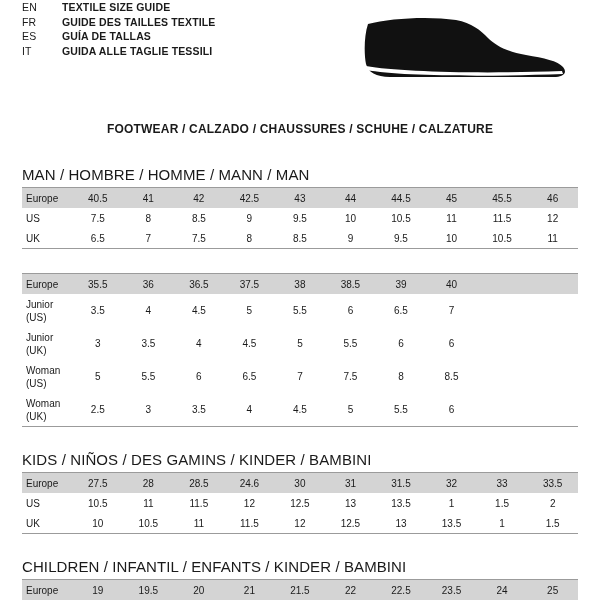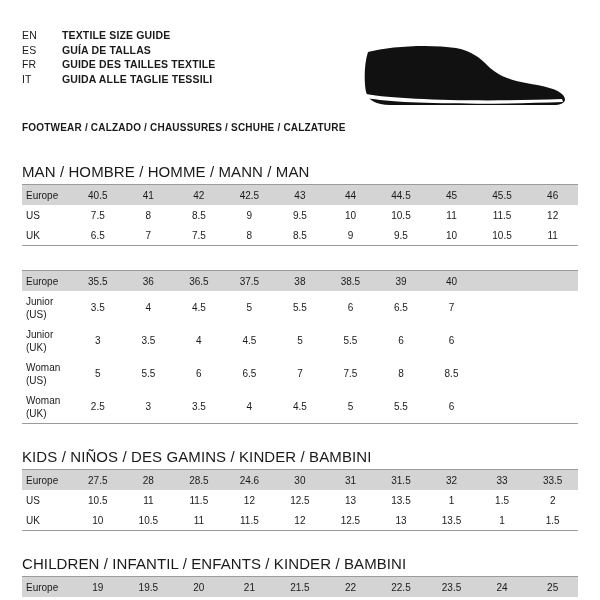--- a/index.html
+++ b/index.html
@@ -12,21 +12,21 @@
     background: #ffffff;
     font-family: "Liberation Sans", sans-serif;
     color: #1a1a1a;
     overflow: hidden;
   }
   .page {
     position: relative;
     width: 600px;
     height: 600px;
     box-sizing: border-box;
-    padding: 28px 22px 0 22px;
+    padding: 0 22px 0 22px;
   }
 
   
   .header {
     position: relative;
     height: 92px;
   }
   .lang-table {
     border-collapse: collapse;
   }
@@ -48,25 +48,26 @@
   .shoe-wrap {
     position: absolute;
     right: 8px;
     top: 16px;
     width: 210px;
     height: 70px;
   }
   .shoe-wrap svg { display: block; }
 
   .section-title {
-    font-size: 10px;
+    font-size: 12px;
     font-weight: bold;
     letter-spacing: 0.2px;
-    margin-top: 2px;
+    margin-top: 30px;
     margin-bottom: 0;
+    text-align: center;
   }
 
   
   .group {
     margin-top: 24px;
   }
   .group.first { margin-top: 30px; }
   .group-title {
     font-size: 15px;
     font-weight: normal;
@@ -108,26 +109,26 @@
 <div class="page">
 
   <div class="header">
     <table class="lang-table">
       <tbody>
         <tr>
           <td class="lang-code">EN</td>
           <td class="lang-title">TEXTILE SIZE GUIDE</td>
         </tr>
         <tr>
+          <td class="lang-code">FR</td>
+          <td class="lang-title">GUIDE DES TAILLES TEXTILE</td>
+        </tr>
+        <tr>
           <td class="lang-code">ES</td>
           <td class="lang-title">GUÍA DE TALLAS</td>
-        </tr>
-        <tr>
-          <td class="lang-code">FR</td>
-          <td class="lang-title">GUIDE DES TAILLES TEXTILE</td>
         </tr>
         <tr>
           <td class="lang-code">IT</td>
           <td class="lang-title">GUIDA ALLE TAGLIE TESSILI</td>
         </tr>
       </tbody>
     </table>
 
     <div class="shoe-wrap">
       <svg viewBox="0 0 210 70" width="210" height="70" aria-hidden="true">

